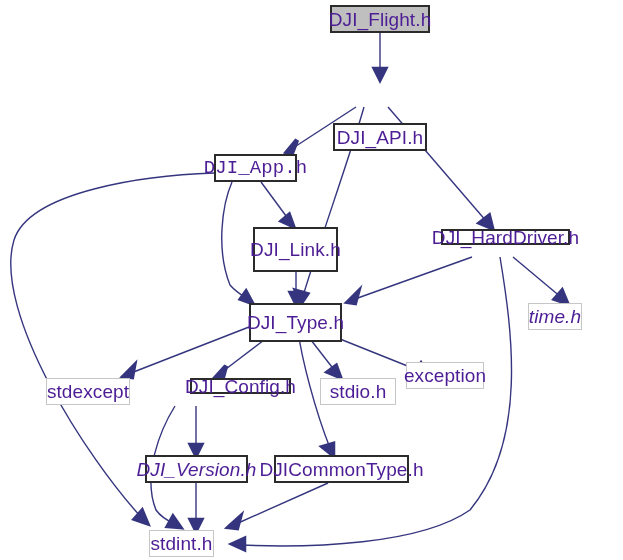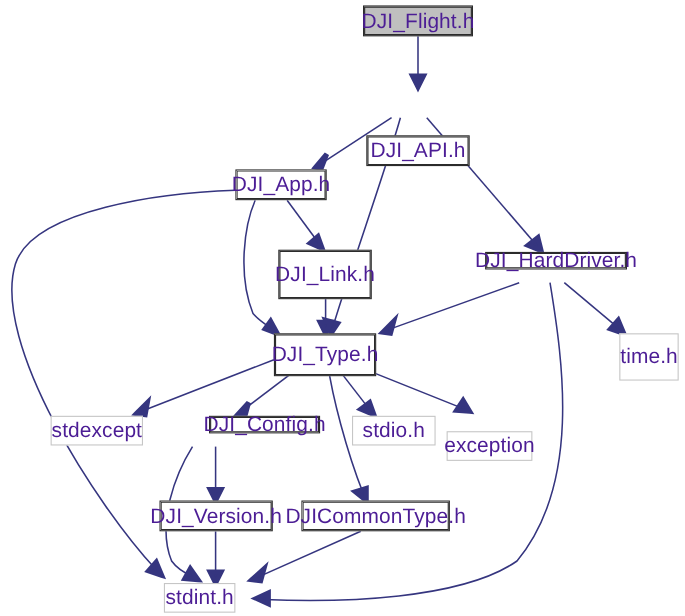--- a/index.html
+++ b/index.html
@@ -142,48 +142,48 @@
       </g>
     </svg>
 
   <div id="node-layer">
       <div class="node b-dark filled" style="left: 330px; top: 5px; width: 100px; height: 28px; background: rgb(191, 191, 191);">
         <span class="node-label">DJI_Flight.h</span>
       </div>
       <div class="node b-dark" style="left: 333px; top: 79px; width: 94px; height: 28px; margin-top: 44px;">
         <span class="node-label">DJI_API.h</span>
       </div>
-      <div class="node b-dark" style="left: 214px; top: 154px; width: 83px; height: 28px;">
+      <div class="node b-dark" style="left: 214px; top: 154px; width: 83px; height: 28px; font-family: Liberation Mono, monospace;">
         <span class="node-label">DJI_App.h</span>
       </div>
       <div class="node b-dark" style="left: 253px; top: 227px; width: 85px; height: 45px;">
         <span class="node-label">DJI_Link.h</span>
       </div>
       <div class="node b-dark" style="left: 441px; top: 229px; width: 129px; height: 16px;">
         <span class="node-label">DJI_HardDriver.h</span>
       </div>
-      <div class="node b-light" style="left: 563px; top: 303px; width: 54px; height: 43px;">
+      <div class="node b-light" style="left: 528px; top: 303px; width: 54px; height: 27px; font-style: italic;">
         <span class="node-label">time.h</span>
       </div>
       <div class="node b-dark" style="left: 249px; top: 303px; width: 93px; height: 39px; text-align: center;">
         <span class="node-label">DJI_Type.h</span>
       </div>
       <div class="node b-light" style="left: 46px; top: 378px; width: 84px; height: 27px;">
         <span class="node-label">stdexcept</span>
       </div>
       <div class="node b-dark" style="left: 146px; top: 378px; width: 101px; height: 16px; margin-left: 44px;">
         <span class="node-label">DJI_Config.h</span>
       </div>
       <div class="node b-light" style="left: 320px; top: 378px; width: 76px; height: 27px; text-align: right;">
         <span class="node-label">stdio.h</span>
       </div>
-      <div class="node b-light" style="left: 406px; top: 392px; width: 78px; height: 27px;">
+      <div class="node b-light" style="left: 406px; top: 362px; width: 78px; height: 27px;">
         <span class="node-label">exception</span>
       </div>
-      <div class="node b-dark" style="left: 145px; top: 455px; width: 103px; height: 28px;">
+      <div class="node b-dark" style="left: 145px; top: 455px; width: 103px; height: 28px; font-style: italic;">
         <span class="node-label">DJI_Version.h</span>
       </div>
       <div class="node b-dark" style="left: 274px; top: 455px; width: 135px; height: 28px;">
         <span class="node-label">DJICommonType.h</span>
       </div>
       <div class="node b-light" style="left: 149px; top: 530px; width: 65px; height: 27px;">
         <span class="node-label">stdint.h</span>
       </div>
     </div>
 

